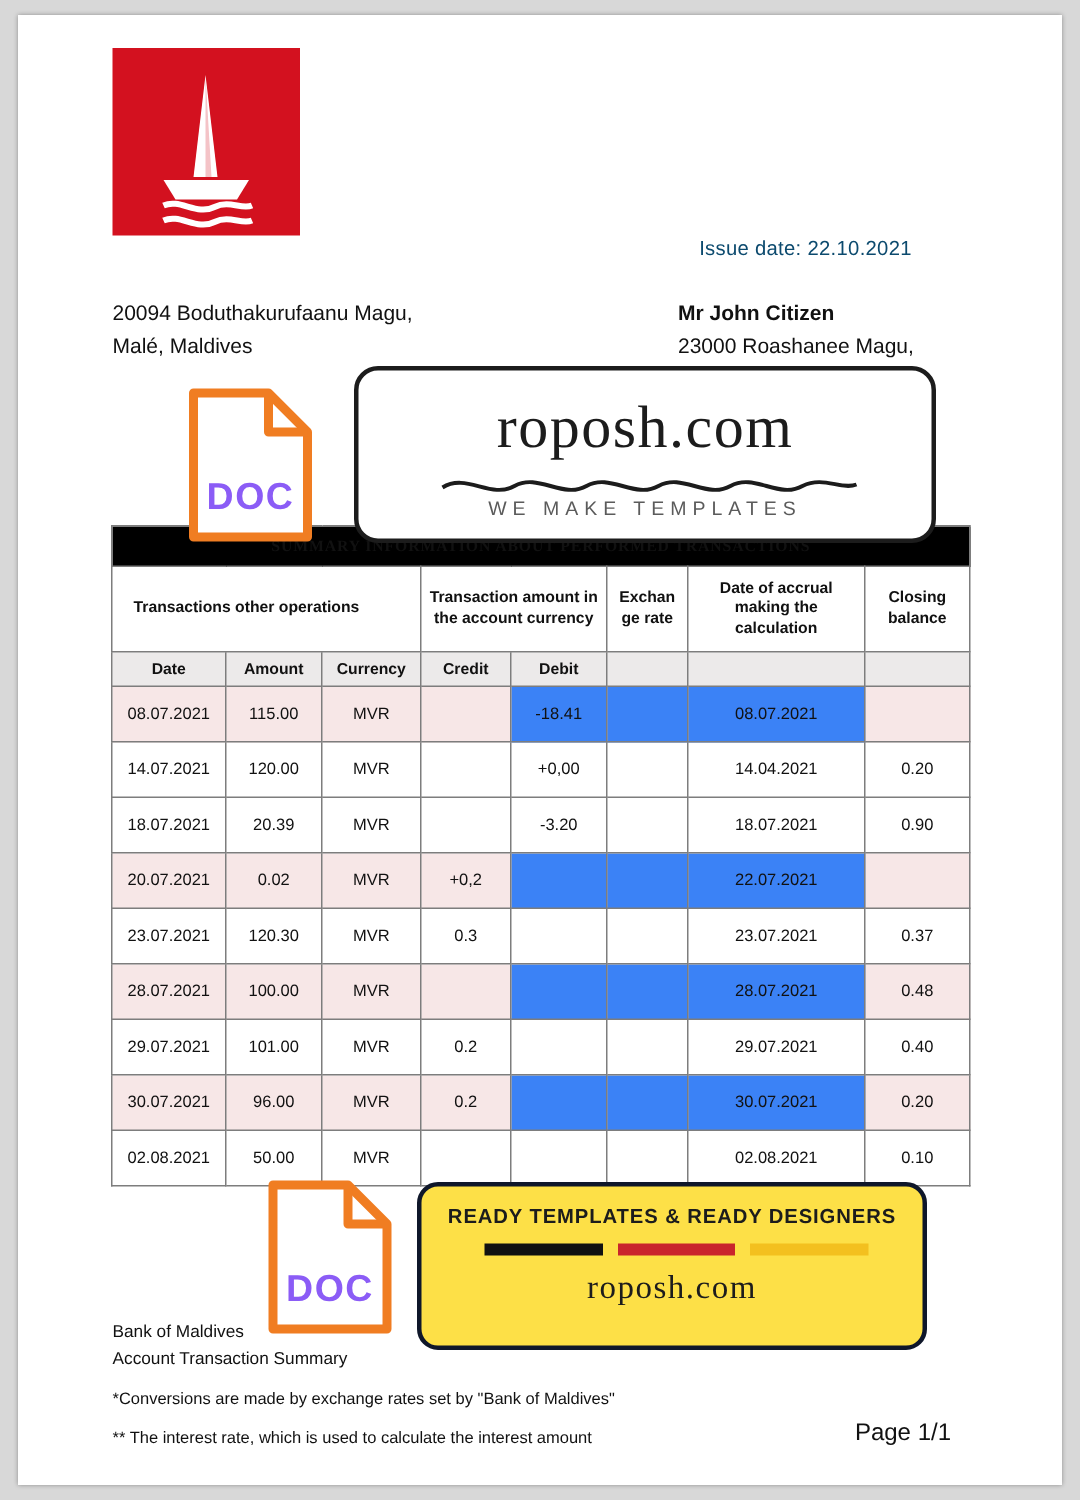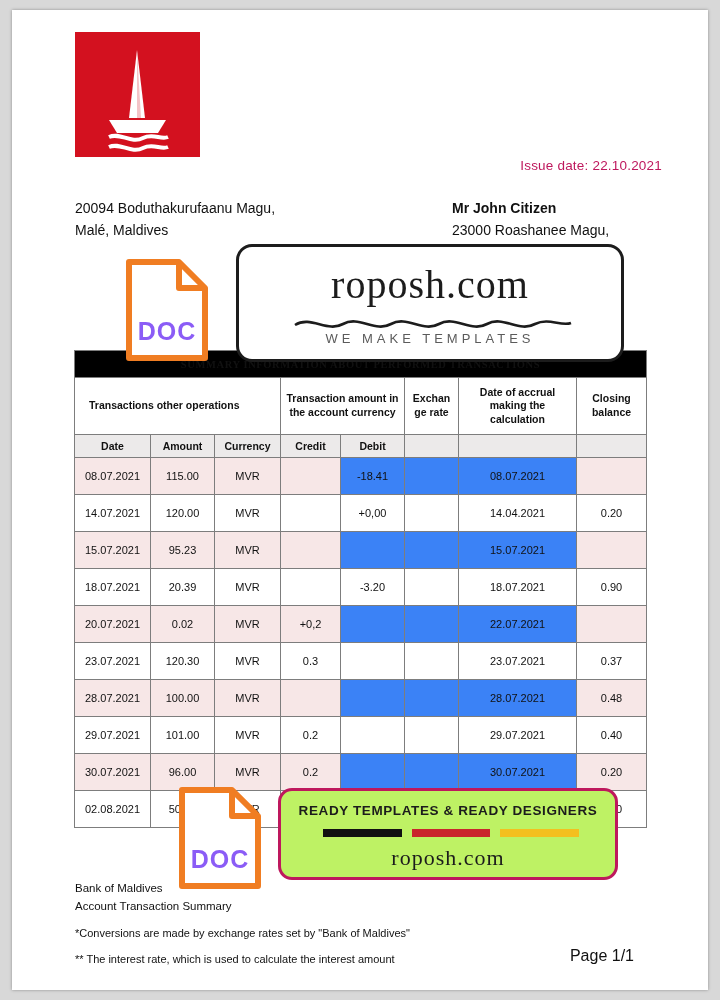--- a/index.html
+++ b/index.html
@@ -40,23 +40,23 @@
     background: #d3111f;
   }
   .logo svg { display:block; }
 
   
   .issue-date {
     position: absolute;
     left: 400px;
     top: 148px;
     width: 250px;
-    text-align: right;
+    text-align: center;
     font-size: 13.5px;
-    color: #be185d;
+    color: #0c4a6e;
     letter-spacing: 0.2px;
   }
   .addr-left {
     position: absolute;
     left: 63px;
     top: 188px;
     width: 300px;
     font-size: 14px;
     line-height: 1.55;
     color: #111;
@@ -193,23 +193,23 @@
     font-size: 13px;
     letter-spacing: 4px;
     color: #5b5b5b;
   }
 
   .wm-bottom {
     position: absolute;
     left: 266px;
     top: 778px;
     width: 340px;
-    height: 92px;
-    background: #bef264;
-    border: 3px solid #be185d;
+    height: 112px;
+    background: #fde047;
+    border: 3px solid #0f172a;
     border-radius: 14px;
     box-sizing: border-box;
   }
   .wm-bottom .line1 {
     position: absolute;
     left: 0; right: 0;
     top: 12px;
     text-align: center;
     font-size: 13.5px;
     font-weight: bold;
@@ -333,30 +333,20 @@
             <td>14.07.2021</td>
             <td>120.00</td>
             <td>MVR</td>
             <td></td>
             <td>+0,00</td>
             <td></td>
             <td>14.04.2021</td>
             <td>0.20</td>
           </tr>
 
-          <tr class="data alt">
-            <td>15.07.2021</td>
-            <td>95.23</td>
-            <td>MVR</td>
-            <td></td>
-            <td class="whitish"></td>
-            <td class="whitish"></td>
-            <td class="whitish">15.07.2021</td>
-            <td></td>
-          </tr>
 
           <tr class="data">
             <td>18.07.2021</td>
             <td>20.39</td>
             <td>MVR</td>
             <td></td>
             <td>-3.20</td>
             <td></td>
             <td>18.07.2021</td>
             <td>0.90</td>

